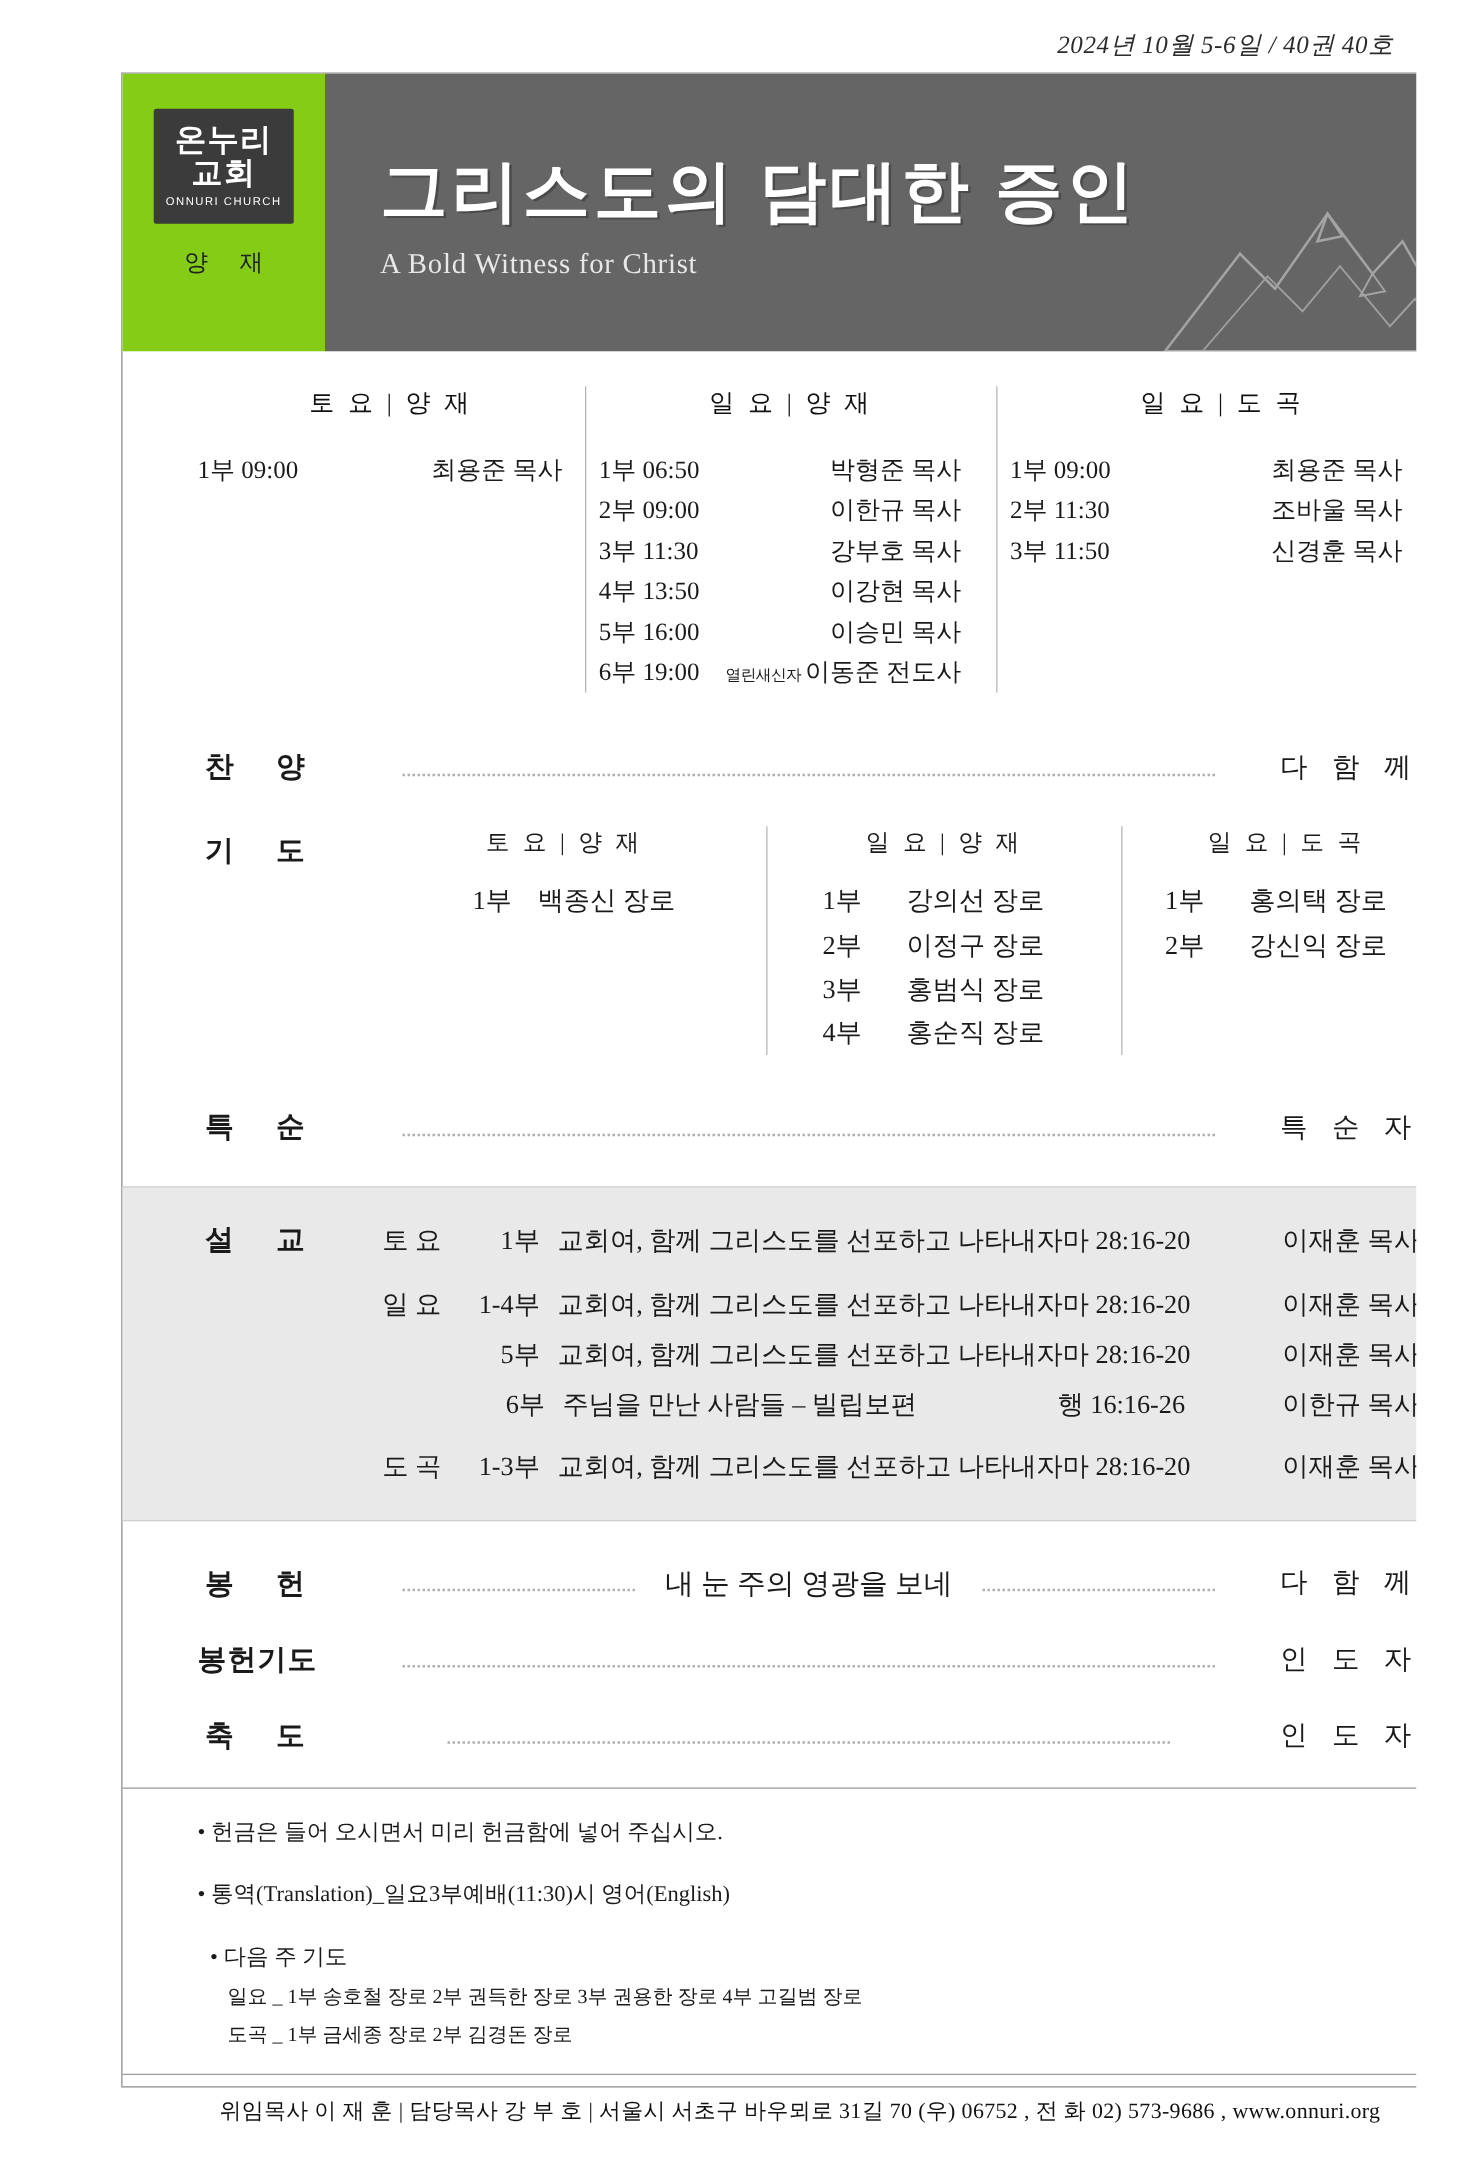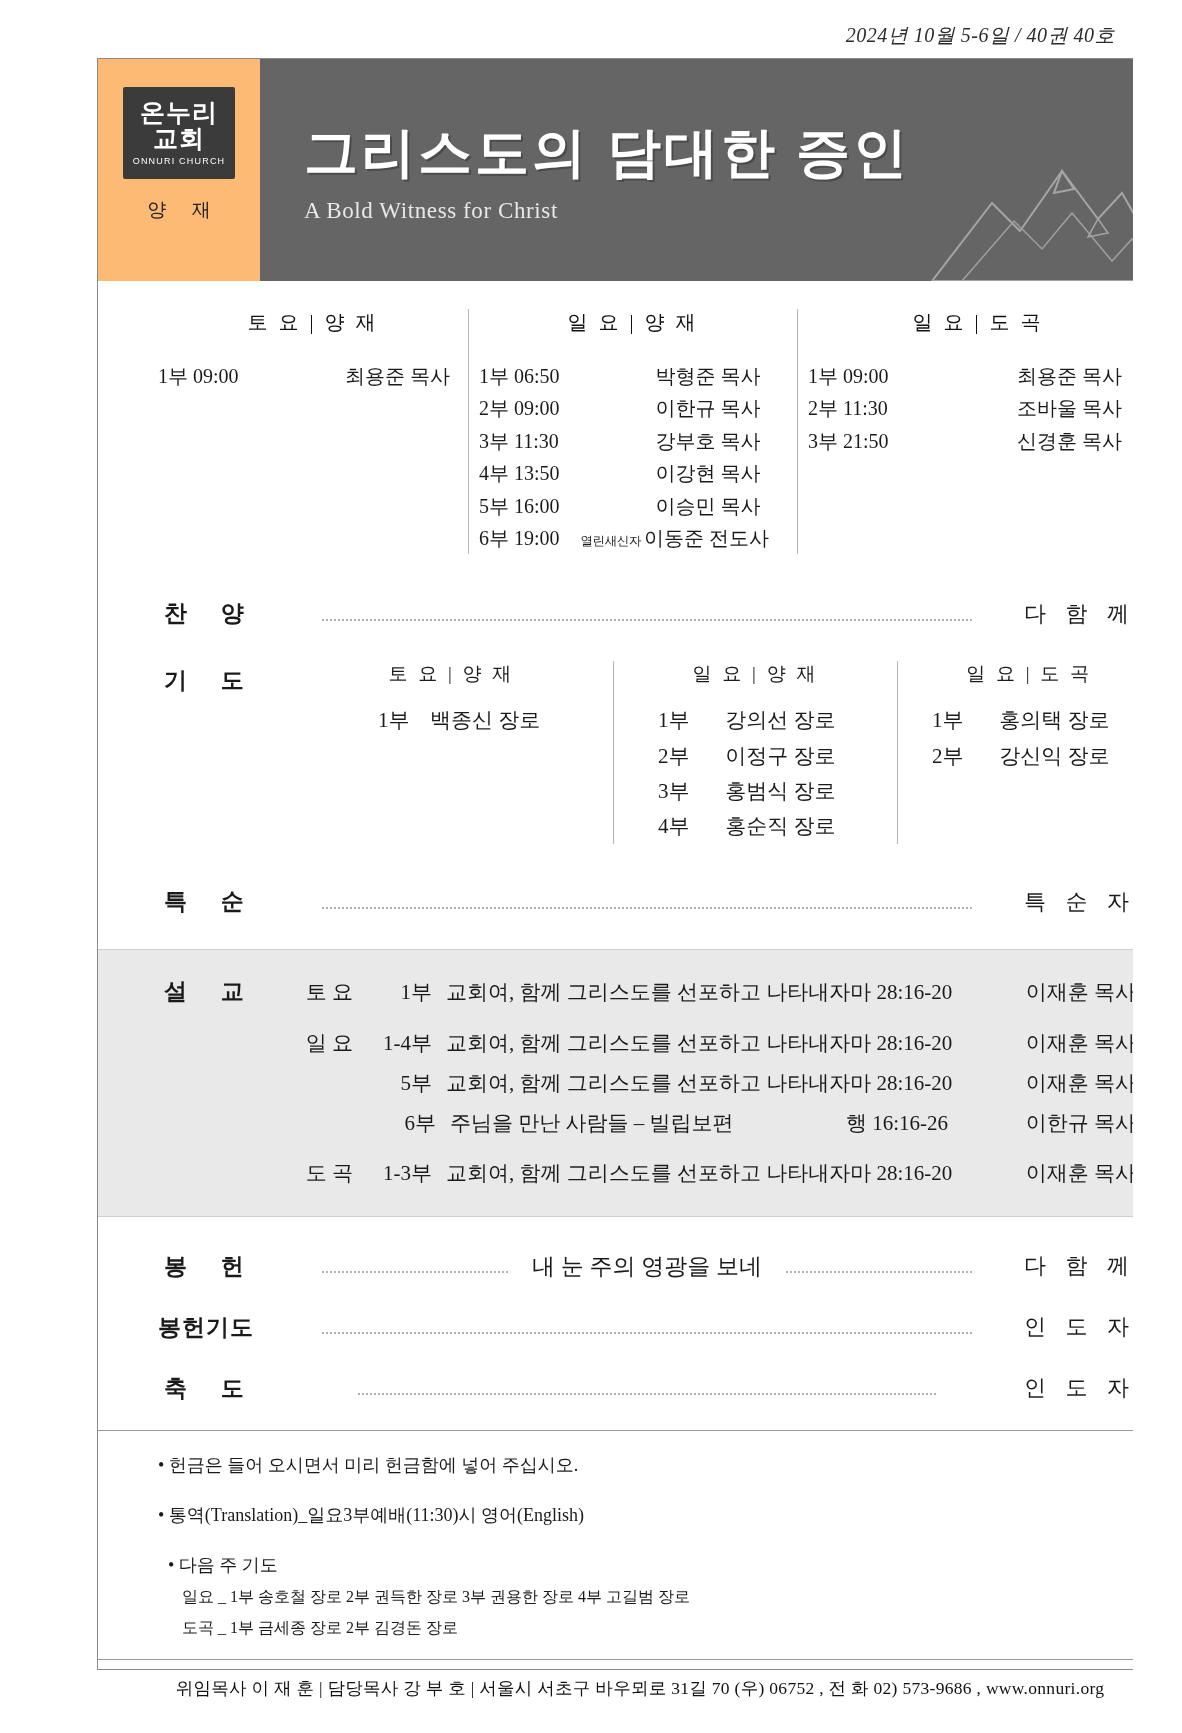--- a/index.html
+++ b/index.html
@@ -48,21 +48,21 @@
   .header {
     position: relative;
     height: 222px;
     background: #f0f0f0;
     display: flex;
   }
   .logo-box {
     width: 162px;
     min-width: 162px;
     height: 222px;
-    background: #fdba74;
+    background: #84cc16;
     display: flex;
     flex-direction: column;
     align-items: center;
     justify-content: flex-start;
     padding-top: 28px;
     box-sizing: border-box;
   }
   .logo-mark {
     width: 112px;
     height: 92px;
@@ -179,21 +179,21 @@
   }
   .srow .t {
     width: 120px;
   }
   .srow .n {
     flex: 1;
     text-align: right;
     padding-right: 18px;
   }
   .sun-col .srow .t { width: 130px; }
-  .sun-col .srow .n { text-align: center; padding-left: 38px; }
+  .sun-col .srow .n { text-align: right; padding-left: 38px; }
   .do-col .srow .t { width: 118px; }
   .do-col .srow .n { text-align: right; padding-right: 26px; }
   .tiny {
     font-size: 12.5px;
     letter-spacing: -0.4px;
     padding: 0 3px;
   }
 
   
   .line-row {
@@ -408,21 +408,21 @@
           <div class="col-head">일 요 | 도 곡</div>
           <div class="srow">
             <span class="t">1부  09:00</span>
             <span class="n">최용준 목사</span>
           </div>
           <div class="srow">
             <span class="t">2부  11:30</span>
             <span class="n">조바울 목사</span>
           </div>
           <div class="srow">
-            <span class="t">3부  21:50</span>
+            <span class="t">3부  11:50</span>
             <span class="n">신경훈 목사</span>
           </div>
         </div>
       </div>
 
       <div class="line-row" style="margin-top:34px;">
         <span class="lbl">찬 양</span>
         <span class="dots"></span>
         <span class="right-role">다 함 께</span>
       </div>

